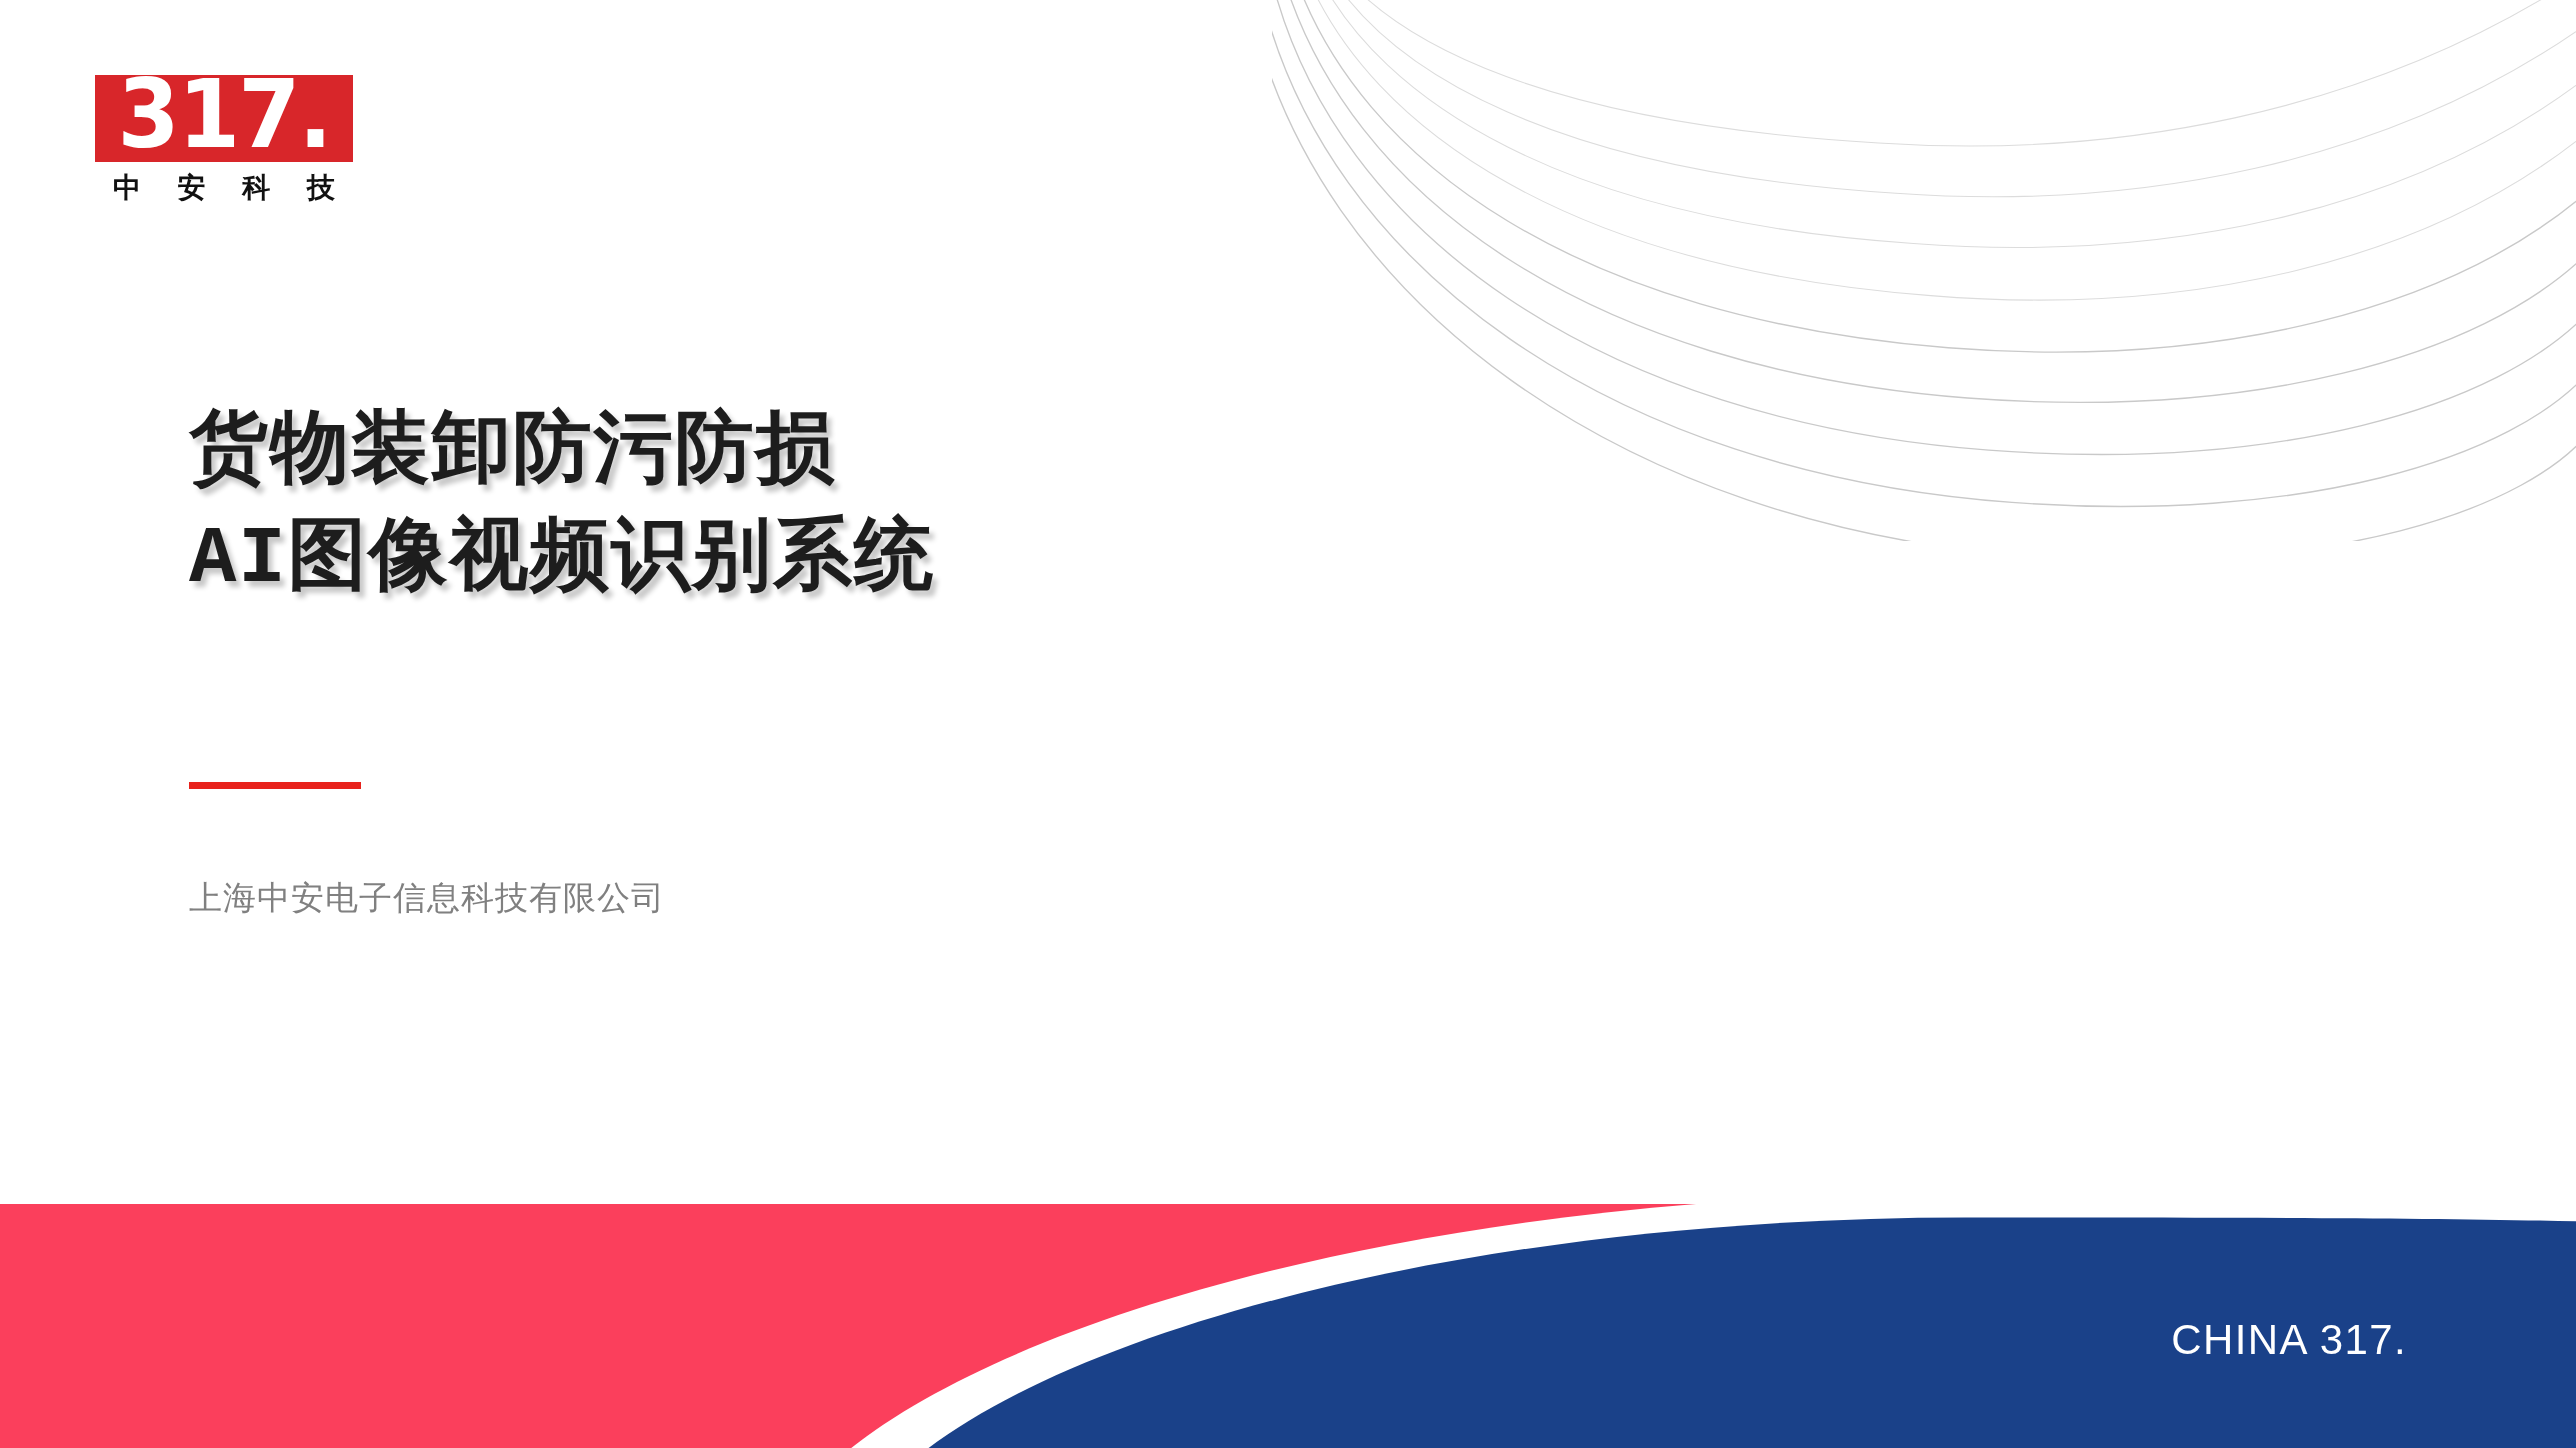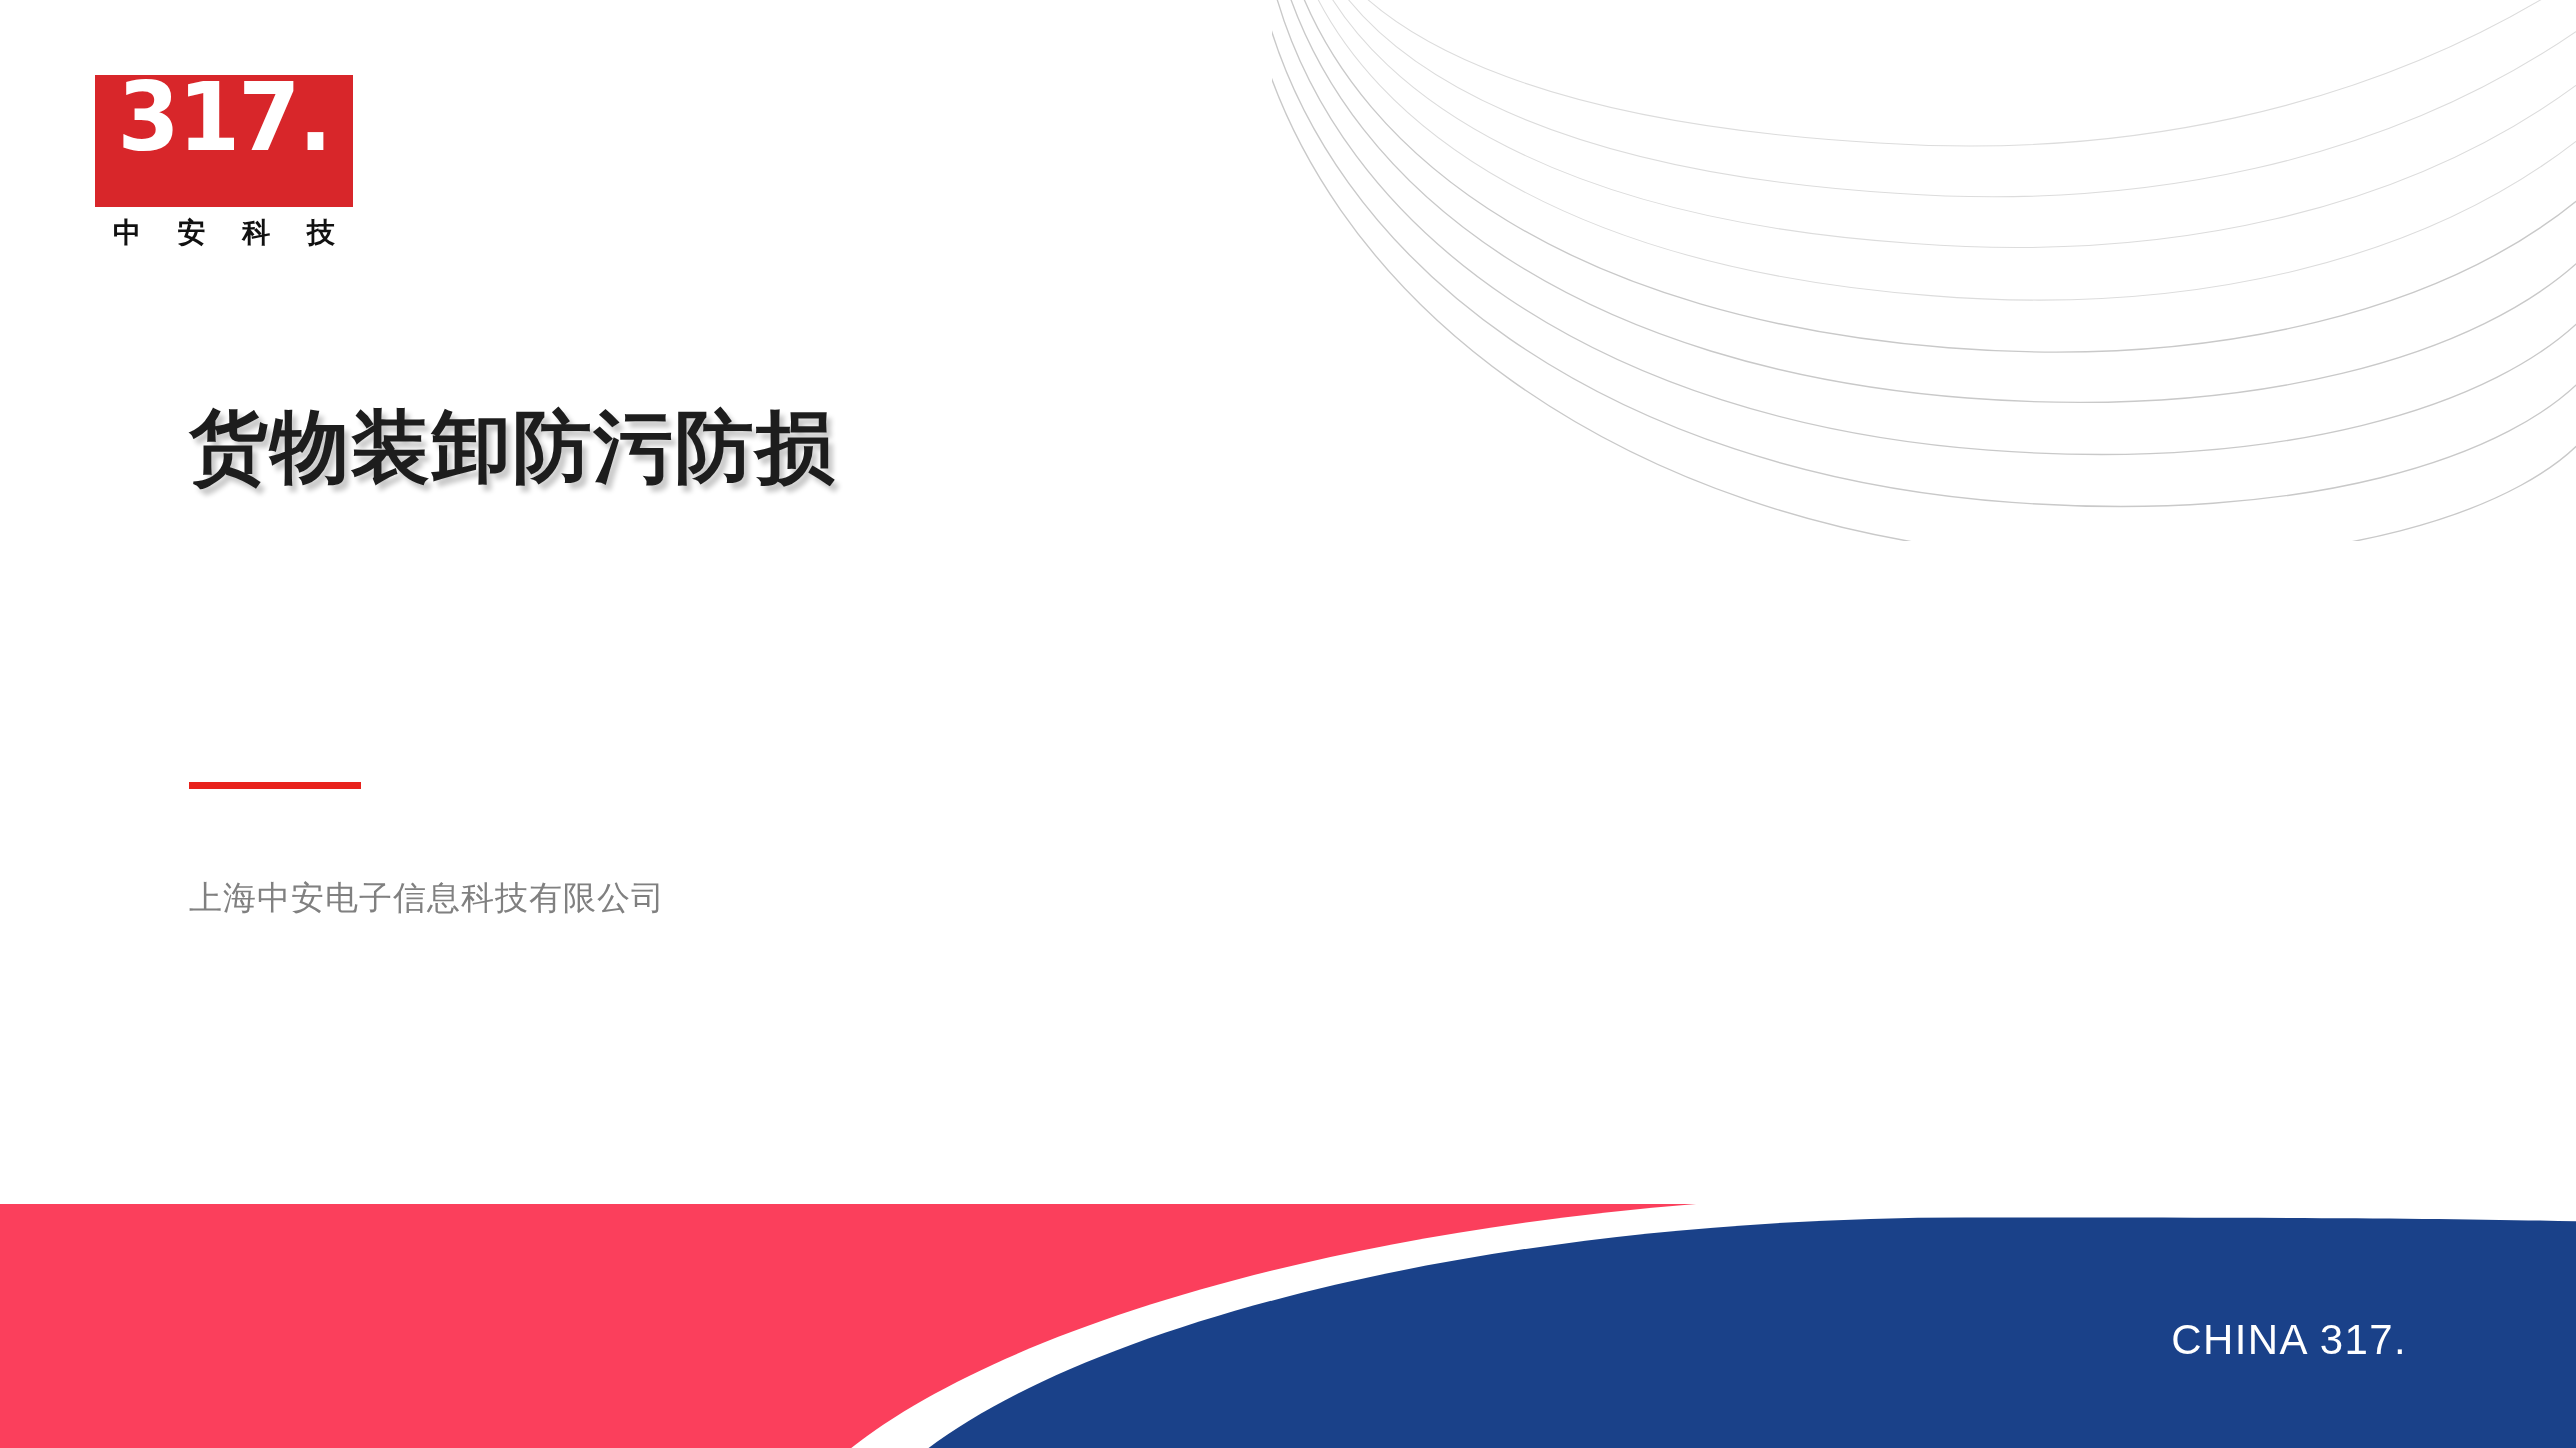--- a/index.html
+++ b/index.html
@@ -31,24 +31,24 @@
 
   
   .logo-block {
     position: absolute;
     left: 95px;
     top: 75px;
     width: 261px;
   }
   .logo-mark {
     width: 258px;
-    height: 132px;
+    height: 87px;
     background: #D8262A;
     display: flex;
-    align-items: flex-start;
+    align-items: flex-end;
     justify-content: center;
     overflow: hidden;
   }
   .logo-mark-text {
     color: #ffffff;
     font-family: "DejaVu Sans", sans-serif;
     font-weight: 700;
     font-size: 94px;
     line-height: 1;
     letter-spacing: -1.9px;
@@ -163,20 +163,21 @@
 
   <div class="logo-block">
     <div class="logo-mark">
       <span class="logo-mark-text">317.</span>
     </div>
     <div class="logo-sub">中 安 科 技</div>
   </div>
 
   <div class="headline">
     <div class="headline-line">货物装卸防污防损</div>
+    <div class="headline-line">AI图像视频识别系统</div>
   </div>
 
   <div class="rule"></div>
 
   <div class="subtitle">上海中安电子信息科技有限公司</div>
 
   <div class="banner">
     <svg viewBox="0 0 2667 254" width="2576" height="245" preserveAspectRatio="none" aria-hidden="true">
       <rect x="0" y="0" width="2667" height="254" fill="#FB3F5C"></rect>
       <path d="M 2667,0 L 2667,254 L 880,254 C 1060,110 1500,-10 2010,-10 C 2260,-10 2500,-10 2667,0 Z" fill="#ffffff"></path>

